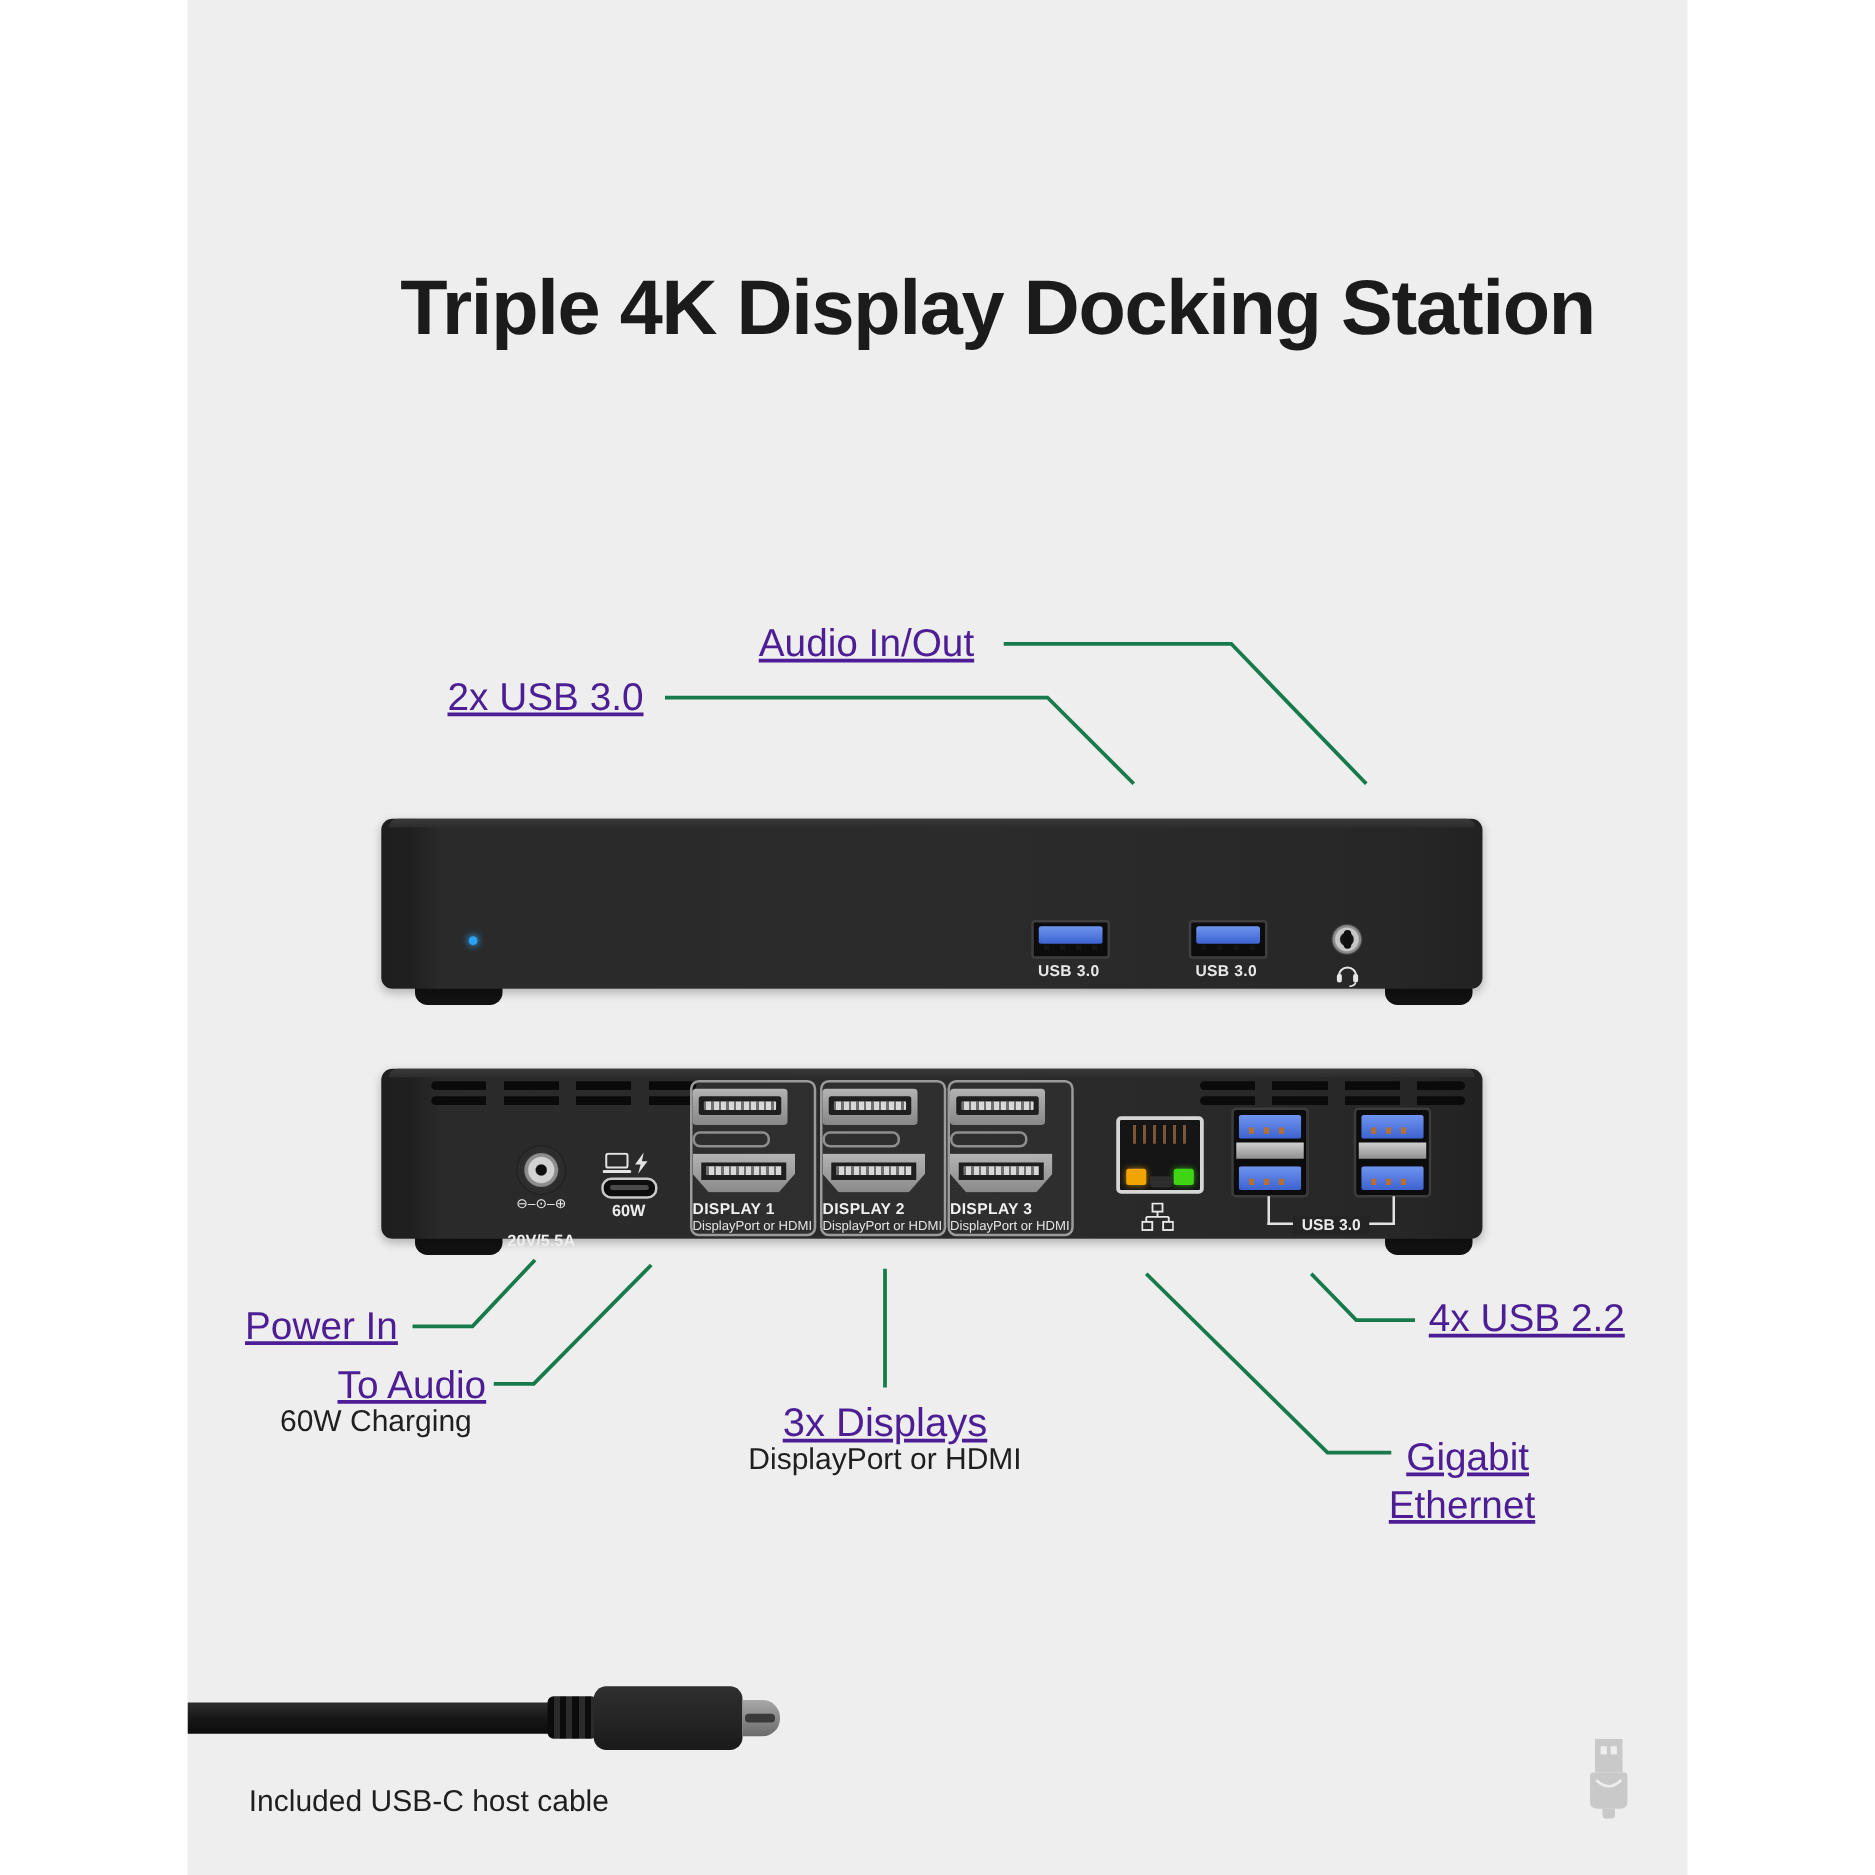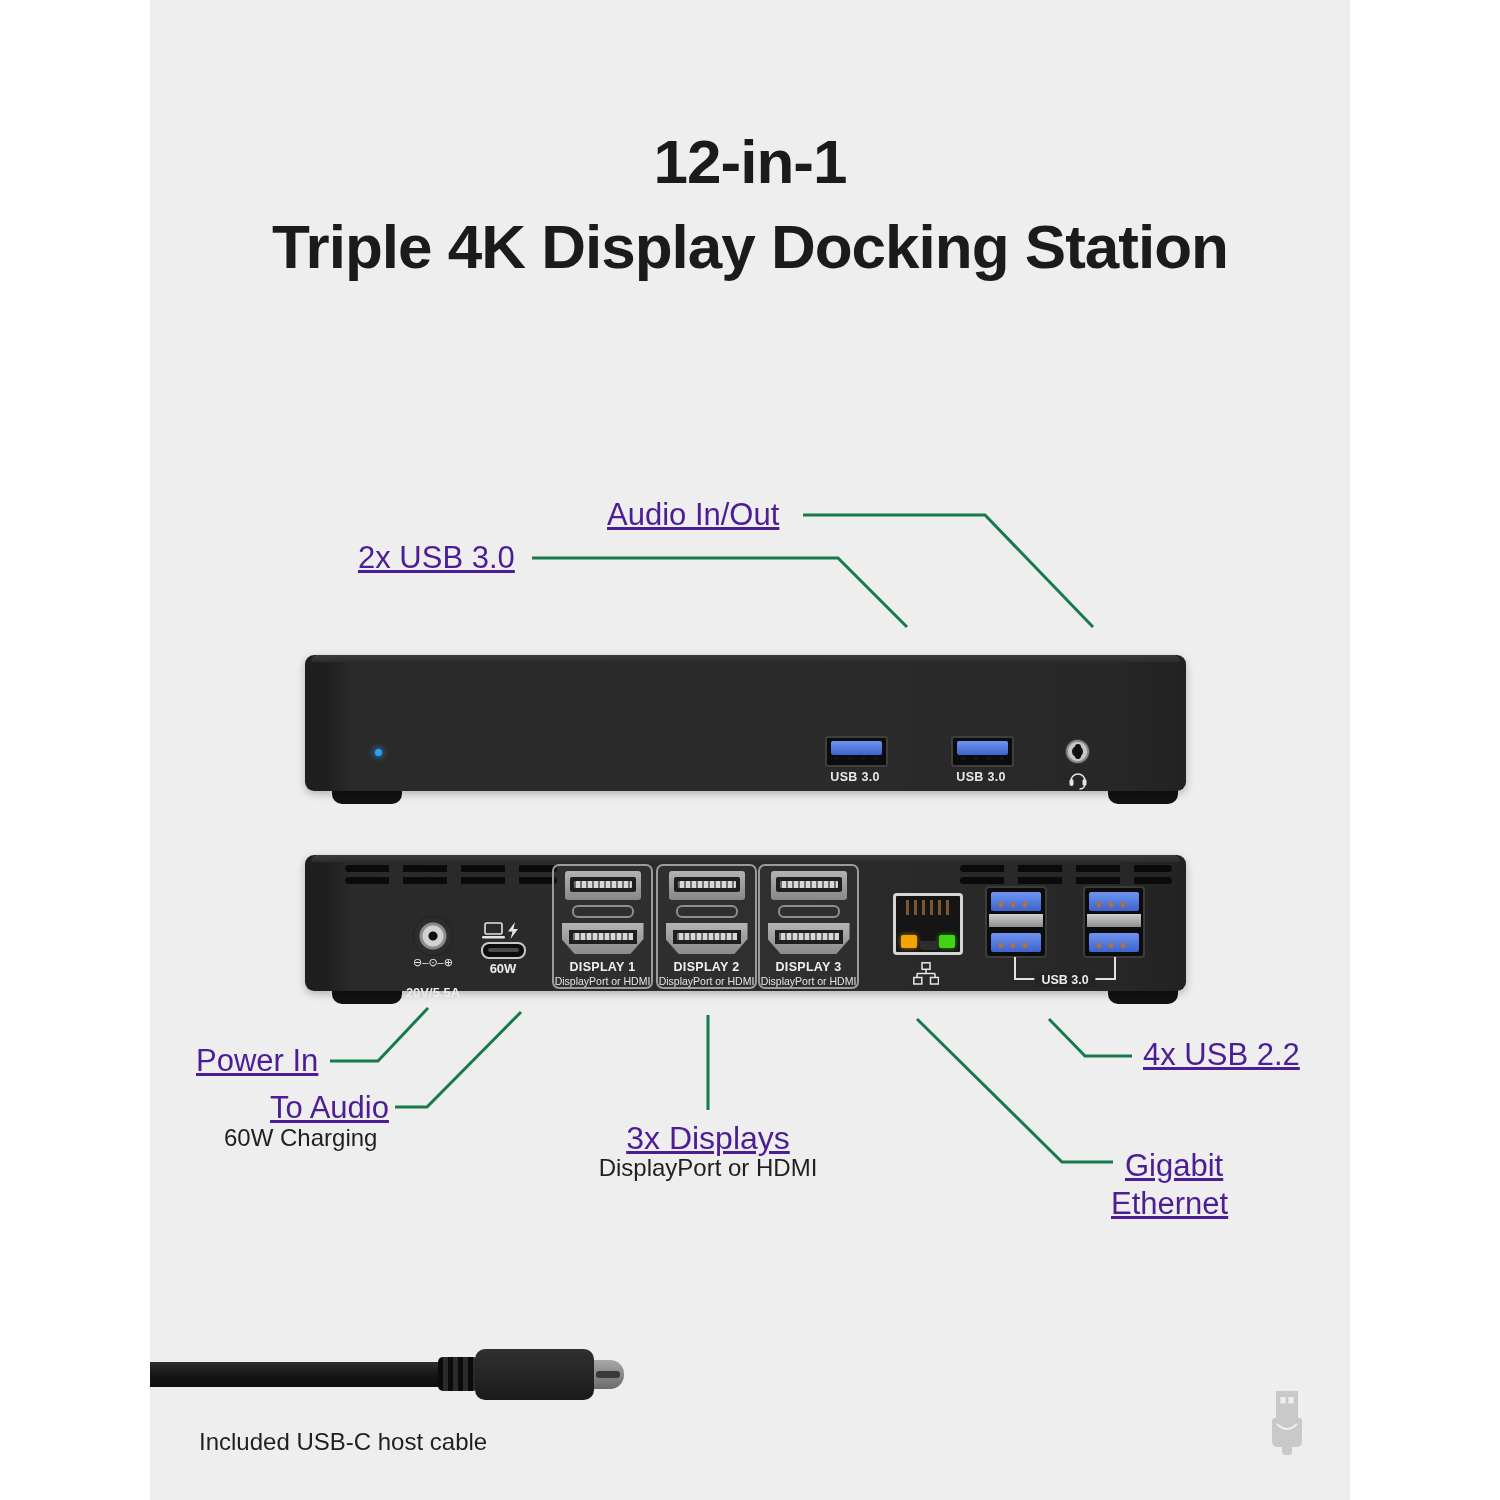--- a/index.html
+++ b/index.html
@@ -27,21 +27,21 @@
   
   .jack{width:25px;height:25px;border-radius:50%;background:radial-gradient(circle,#161616 0 5px,#c7c7c7 6px 9px,#8b8b8b 10px 11px,#3c3c3c 12px);}
   .jack .slot{position:absolute;left:9.5px;top:5px;width:6px;height:15px;background:#101010;border-radius:3px;}
   
   .pjack{width:40px;height:40px;border-radius:50%;background:radial-gradient(circle,#0e0e0e 0 4px,#d2d2d2 5px 10px,#8d8d8d 11px 13px,#2f2f2f 14px 17px,#3a3a3a 18px);box-shadow:inset 0 0 4px #000;}
   .white{color:#ededed;}
   
   .usbc{background:#0d0d0d;border:2.5px solid #c9c9c9;border-radius:8px;}
   .usbc .bar{position:absolute;left:5px;right:5px;top:4px;height:4px;background:#4a4a4a;border-radius:2px;}
   
-  .dgroup{border:2px solid #9b9b9b;border-radius:7px;background:rgba(255,255,255,0.02);display:flex;flex-direction:column;align-items:center;}
+  .dgroup{border:2px solid #9b9b9b;border-radius:7px;background:rgba(255,255,255,0.02);display:flex;flex-direction:column;}
   .dp{width:76px;height:32px;margin-top:5px;background:linear-gradient(180deg,#b3b3b3,#878787);border-radius:3px;position:relative;}
   .dp .in{position:absolute;left:5px;top:6px;right:5px;height:15px;background:#1f1f1f;border-radius:2px;}
   .dp .pinrow{position:absolute;left:9px;right:9px;top:10px;height:7px;background:#d8d8d8;border-radius:1px;background-image:repeating-linear-gradient(90deg,rgba(40,40,40,.6) 0 2px,transparent 2px 6px);}
   .pill{width:58px;height:9px;margin-top:5px;border:2px solid #8e8e8e;border-radius:6px;}
   .hdmi{width:82px;height:34px;margin-top:5px;background:linear-gradient(180deg,#b3b3b3,#8a8a8a);clip-path:polygon(0 0,100% 0,100% 52%,84% 100%,16% 100%,0 52%);position:relative;}
   .hdmi .in{position:absolute;left:7px;top:7px;right:7px;height:14px;background:#1f1f1f;}
   .hdmi .pinrow{position:absolute;left:11px;right:11px;top:10px;height:7px;background:#d8d8d8;background-image:repeating-linear-gradient(90deg,rgba(40,40,40,.6) 0 2px,transparent 2px 6px);}
   .dname{color:#f0f0f0;font-size:12.5px;font-weight:700;margin-top:6px;letter-spacing:.3px;}
   .dsub{color:#e4e4e4;font-size:10.5px;margin-top:1px;}
   
@@ -63,22 +63,21 @@
   .cbody{background:linear-gradient(180deg,#303030,#1a1a1a);border-radius:10px;}
   .ctip{background:linear-gradient(180deg,#a8a8a8,#6b6b6b);border-radius:0 14px 14px 0;}
   .ctip::after{content:"";position:absolute;left:2px;top:11px;right:4px;height:7px;background:#3a3a3a;border-radius:3px;}
   .icon-svg{display:block;}
 </style>
 </head>
 <body>
 
 <div class="canvas" style="background: rgb(238, 238, 238);">
 
-  <div class="abs title" style="top:126px;">12-in-1</div>
-  <div class="abs title" style="top:211px;">Triple 4K Display Docking Station</div>
+  <div class="abs title" style="top:211px;padding-left:48px;">Triple 4K Display Docking Station</div>
 
   <svg class="lines" width="1200" height="1500" viewBox="0 0 1200 1500">
     <polyline points="653,515 835,515 943,627"></polyline>
     <polyline points="382,558 688,558 757,627"></polyline>
     <polyline points="180,1061 228,1061 278,1008"></polyline>
     <polyline points="245,1107 277,1107 371,1012"></polyline>
     <polyline points="558,1015 558,1110"></polyline>
     <polyline points="899,1019 935,1056 982,1056"></polyline>
     <polyline points="767,1019 912,1162 963,1162"></polyline>
   </svg>

